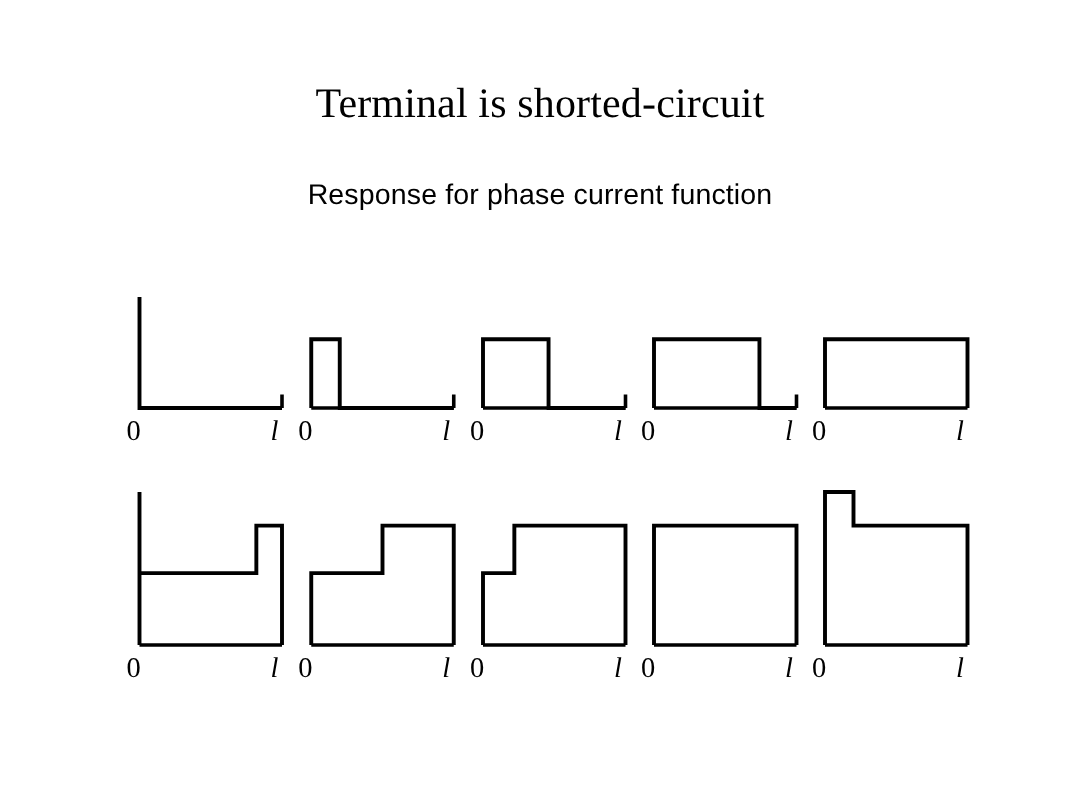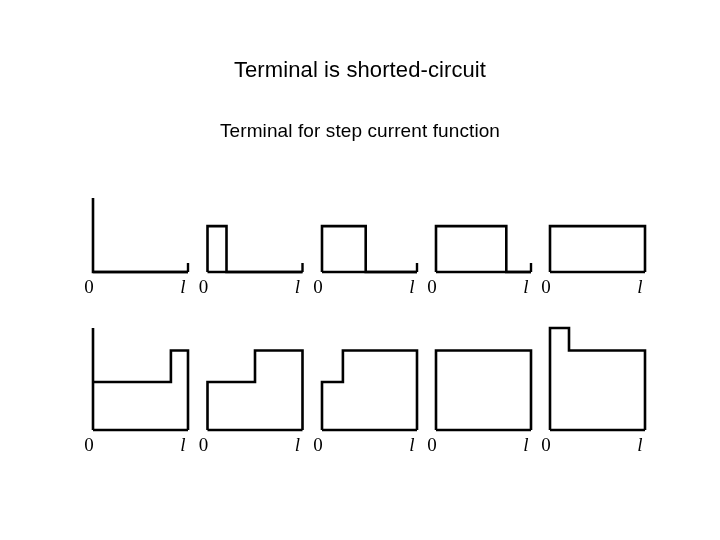--- a/index.html
+++ b/index.html
@@ -24,22 +24,22 @@
 
   
   .title-block {
     position: absolute;
     left: 0;
     top: 56px;
     width: 720px;
     text-align: center;
   }
   .main-title {
-    font-family: Liberation Sans, sans-serif;
-    font-size: 22px;
+    font-family: Liberation Serif, serif;
+    font-size: 28px;
     line-height: 28px;
     font-weight: normal;
     color: #000000;
     margin: 0;
     letter-spacing: 0.1px;
   }
   .subtitle-block {
     position: absolute;
     left: 0;
     top: 118px;
@@ -98,21 +98,21 @@
 </head>
 <body>
 
 <div class="slide">
 
   <div class="title-block">
     <div class="main-title">Terminal is shorted-circuit</div>
   </div>
 
   <div class="subtitle-block">
-    <div class="subtitle-line">Terminal for step current function</div>
+    <div class="subtitle-line">Response for phase current function</div>
   </div>
 
   <div class="figure-area">
     <svg class="figure-svg" width="720" height="540" viewBox="0 0 720 540" xmlns="http://www.w3.org/2000/svg">
       <g id="panels-root">
           <g>
             <g>
               <path class="axis-tick" d="M 93 272 L 188 272"></path>
               <path class="axis-tick" d="M 188 272 L 188 263"></path>
               <path class="wave-path" d="M 93.00 272.00 L 93.00 198.00 L 93.00 272.00 L 188.00 272.00"></path>

